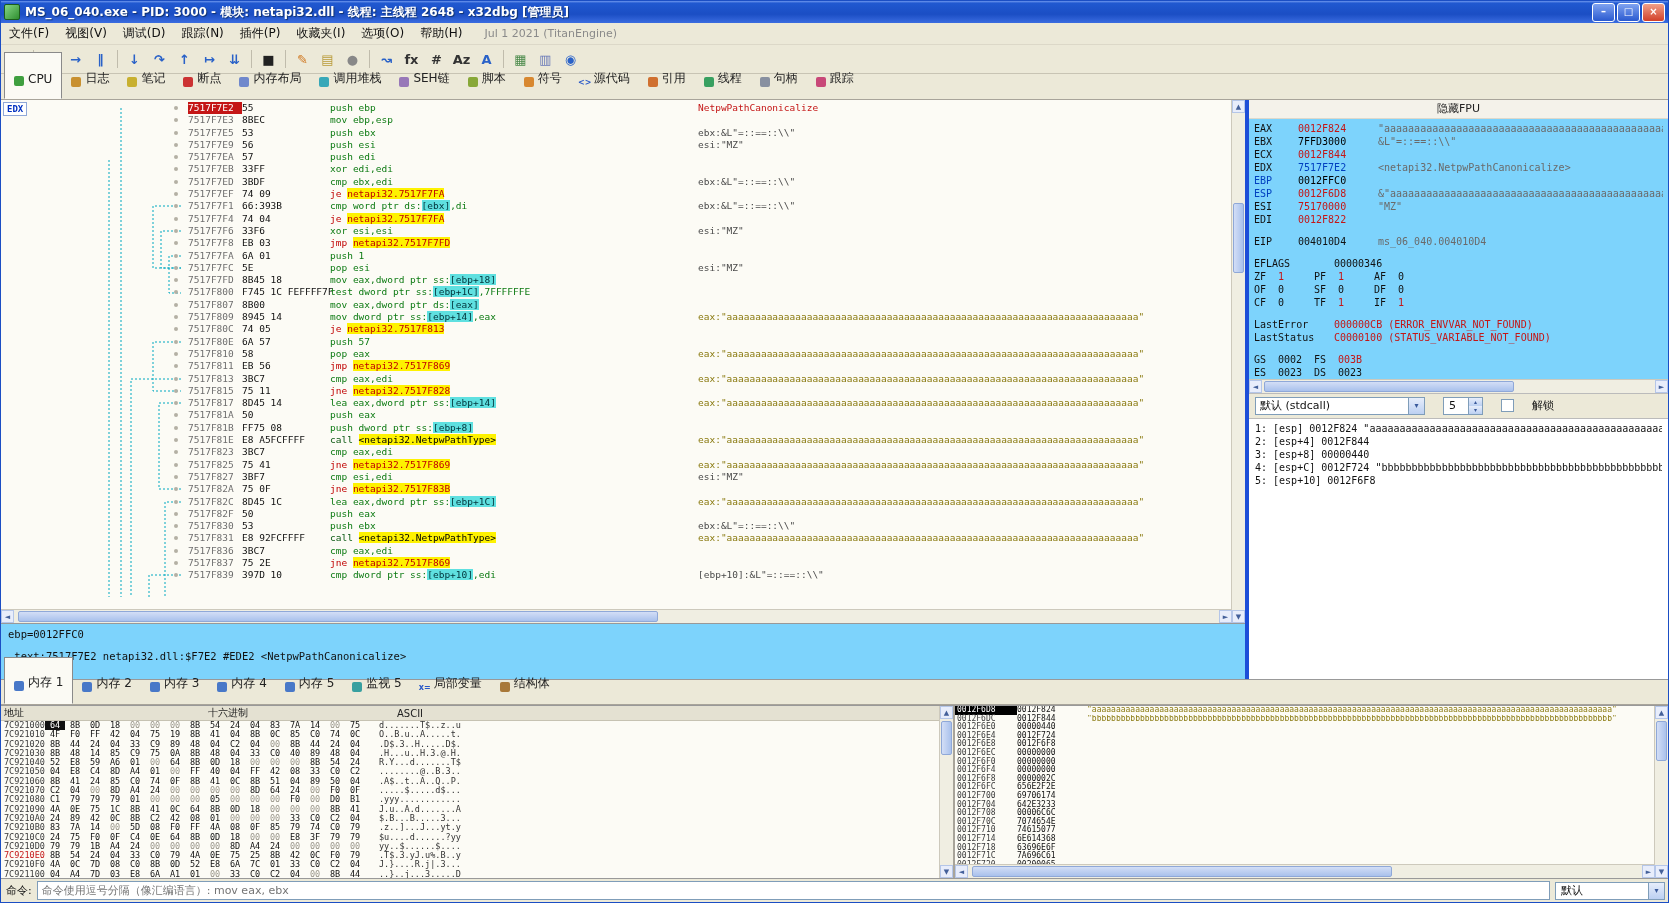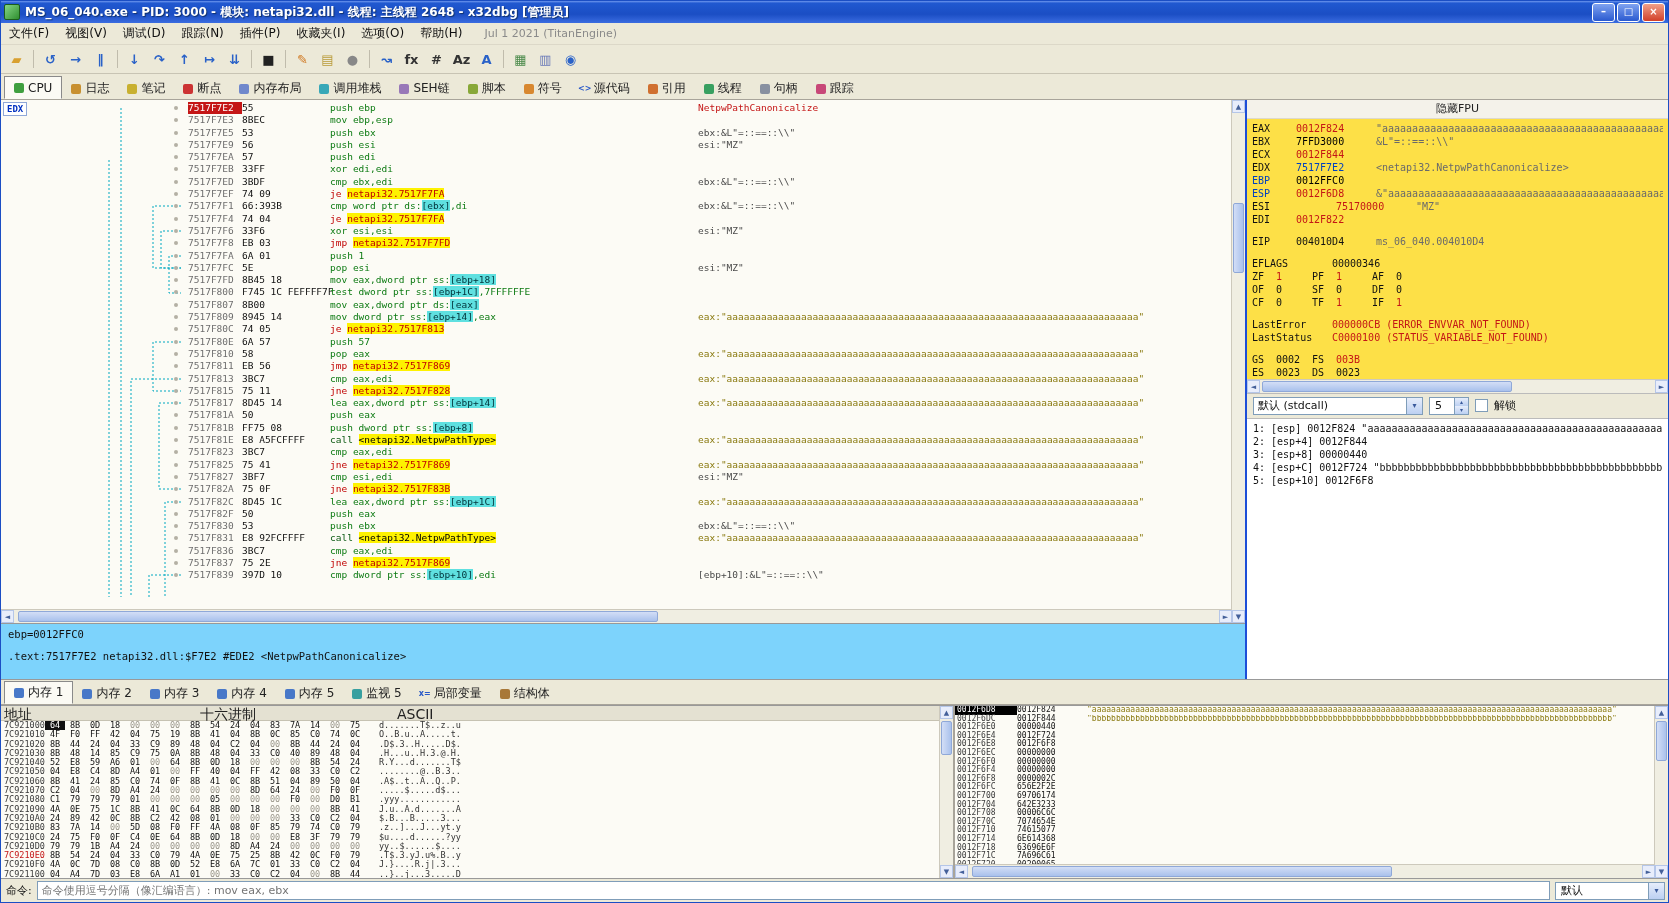--- a/index.html
+++ b/index.html
@@ -21,21 +21,21 @@
   .menubar{height:21px;flex:0 0 21px;display:flex;align-items:center;background:#ece9d8;border-bottom:1px solid #dcd8c8}
   .menu-item{padding:2px 8px;cursor:default}
   .build-info{margin-left:14px;color:#8a8a8a;font-size:11px}
   .toolbar{height:28px;flex:0 0 28px;display:flex;align-items:center;background:#ece9d8;border-bottom:1px solid #c8c4b4;padding:0 4px;gap:2px}
   .tb-btn{width:23px;height:22px;display:flex;align-items:center;justify-content:center;font-size:13px;font-weight:bold;border-radius:2px}
   .tb-sep{width:1px;height:18px;background:#c0bcac;margin:0 3px}
 
   
   .tabbar{height:25px;flex:0 0 25px;display:flex;align-items:flex-end;background:#ece9d8;border-bottom:1px solid #a8a49a;padding:0 3px}
   .tabbar.bottom{border-top:1px solid #999;height:24px;flex:0 0 24px}
-  .tab{display:flex;align-items:center;gap:4px;padding:0 9px;height:21px;white-space:nowrap;color:#222}
+  .tab{display:flex;align-items:flex-end;gap:4px;padding:12px 9px;height:21px;white-space:nowrap;color:#222}
   .tab.sel{background:#fbfaf4;border:1px solid #8a8a8a;border-bottom:1px solid #fbfaf4}
   .tab-ico{width:10px;height:10px;border-radius:2px;display:inline-flex;align-items:center;justify-content:center;font-size:8px;font-weight:bold}
 
   
   .main{flex:1;display:flex;min-height:0}
   .disasm-pane{flex:1;min-width:0;display:flex;flex-direction:column;background:#fcfbf5}
   .disasm-view{position:relative;flex:1;overflow:hidden}
   #disasm-rows{position:absolute;left:0;top:0;right:13px;bottom:13px;overflow:hidden;padding-top:2px}
   .drow{position:relative;height:12.3px;line-height:12.5px;white-space:nowrap;padding-left:187px;display:flex;
         font-family:"DejaVu Sans Mono",monospace;font-size:9.5px}
@@ -53,48 +53,48 @@
   .cc-lbl{color:#c41616}
   .cc-str{color:#8a7a10}
   .edx-hint{position:absolute;left:2px;top:2px;font:bold 9px "DejaVu Sans Mono",monospace;color:#0030c0;background:#fff;
             border:1px solid #90a8d8;padding:1px 3px}
   .arrows{position:absolute;left:0;top:0;pointer-events:none}
 
   .info-box{flex:0 0 56px;border-top:1px solid #999;background:#7dd3fc;font-family:"DejaVu Sans Mono",monospace;font-size:10.5px;padding:4px 7px;box-sizing:border-box}
   .info1{margin-bottom:10px}
 
   
-  .reg-pane{width:423px;flex:0 0 423px;background:#fde047;border-left:2px solid #1d4ed8;display:flex;flex-direction:column;box-sizing:border-box}
+  .reg-pane{width:423px;flex:0 0 423px;background:#7dd3fc;border-left:4px solid #1d4ed8;display:flex;flex-direction:column;box-sizing:border-box}
   .fpu-toggle{flex:0 0 17px;text-align:center;font-size:11px;padding-top:1px;background:#f4f2ea;border-bottom:1px solid #ddd9cb;color:#222}
   .reg-content{flex:1;overflow:hidden;padding:3px 5px;font-family:"DejaVu Sans Mono",monospace;font-size:10px}
   .rline{height:13px;line-height:13px;white-space:nowrap;overflow:hidden}
   .rline.gap{height:9px}
   .rname{display:inline-block;width:44px}
   .rval{display:inline-block;min-width:74px}
   .rnote{color:#6a6a6a;margin-left:6px}
   .fname{display:inline-block;width:24px}
   .fval{display:inline-block;width:36px}
   .red{color:#c41616}
   .lname{display:inline-block;width:80px}
   .reg-hswrap{flex:0 0 13px;position:relative}
-  .callconv{flex:0 0 24px;display:flex;align-items:center;gap:6px;padding:0 6px;background:#ece9d8;border-top:1px solid #bbb}
+  .callconv{flex:0 0 24px;display:flex;align-items:center;gap:18px;padding:0 6px;background:#ece9d8;border-top:1px solid #bbb}
   .cc-select{flex:0 0 170px;height:18px;background:#fff;border:1px solid #7f9db9;display:flex;align-items:center;justify-content:space-between;padding-left:4px;font-size:11px;box-sizing:border-box}
   .cc-spin{flex:0 0 40px;height:18px;background:#fff;border:1px solid #7f9db9;display:flex;align-items:center;justify-content:space-between;padding-left:5px;font-size:11px;box-sizing:border-box}
   .dd{width:15px;height:100%;background:linear-gradient(#e6edfb,#bcd0f2);border-left:1px solid #7f9db9;text-align:center;font-size:8px;color:#3a5a9c;line-height:16px}
   .spins{width:13px;display:flex;flex-direction:column;border-left:1px solid #7f9db9;height:100%}
   .spins span{flex:1;font-size:6px;line-height:8px;text-align:center;color:#3a5a9c;background:linear-gradient(#e6edfb,#bcd0f2)}
   .cc-check{width:11px;height:11px;background:#fff;border:1px solid #7f9db9;display:inline-block}
   .cc-lab{font-size:11px}
   .args{flex:1;background:#fff;border-top:1px solid #bbb;padding:3px 6px;font-family:"DejaVu Sans Mono",monospace;font-size:10px;overflow:hidden}
   .argline{height:13px;line-height:13px;white-space:nowrap;overflow:hidden}
 
   
   .bottom{flex:0 0 172px;display:flex;border-top:1px solid #999;min-height:0}
   .dump-pane{width:952px;flex:0 0 952px;position:relative;background:#fcfbf5;overflow:hidden;box-sizing:border-box}
-  .dump-head{height:14px;display:flex;background:#e4e1d2;border-bottom:1px solid #c6c2b2;font-size:14px;color:#222;}
+  .dump-head{height:14px;display:flex;background:#e4e1d2;border-bottom:1px solid #c6c2b2;font-size:10px;color:#222;align-items:center}
   .dh-addr{width:62px;padding-left:3px;box-sizing:border-box}
   .dh-hex{width:330px;text-align:center}
   .dh-ascii{width:140px;text-align:left;padding-left:4px}
   .mrow{height:9.3px;line-height:9.4px;display:flex;font-family:"DejaVu Sans Mono",monospace;font-size:8.5px;white-space:nowrap}
   .maddr{width:44px;color:#3a3a3a;padding-left:3px;box-sizing:border-box}
   .maddr.red{color:#c41616}
   .mhex{width:330px;display:flex}
   .byte{width:20px;text-align:center;color:#101010}
   .byte.dim{color:#9a968a}
   .byte.bsel{background:#101010;color:#fff}
@@ -567,21 +567,21 @@
 
     <div class="reg-pane">
       <div class="fpu-toggle">隐藏FPU</div>
       <div class="reg-content" id="reg-content">
           <div class="rline"><span class="rname">EAX</span><span class="rval" style="color: rgb(196, 22, 22);">0012F824</span><span class="rnote">"aaaaaaaaaaaaaaaaaaaaaaaaaaaaaaaaaaaaaaaaaaaaaaaa"</span></div>
           <div class="rline"><span class="rname">EBX</span><span class="rval" style="color: rgb(0, 0, 0);">7FFD3000</span><span class="rnote">&amp;L"=::==::\\"</span></div>
           <div class="rline"><span class="rname">ECX</span><span class="rval" style="color: rgb(196, 22, 22);">0012F844</span></div>
           <div class="rline"><span class="rname">EDX</span><span class="rval" style="color: rgb(0, 64, 192);">7517F7E2</span><span class="rnote">&lt;netapi32.NetpwPathCanonicalize&gt;</span></div>
           <div class="rline"><span class="rname" style="color: rgb(0, 64, 192);">EBP</span><span class="rval" style="color: rgb(0, 0, 0);">0012FFC0</span></div>
           <div class="rline"><span class="rname" style="color: rgb(0, 64, 192);">ESP</span><span class="rval" style="color: rgb(196, 22, 22);">0012F6D8</span><span class="rnote">&amp;"aaaaaaaaaaaaaaaaaaaaaaaaaaaaaaaaaaaaaaaaaaaaaa"</span></div>
-          <div class="rline"><span class="rname">ESI</span><span class="rval" style="color: rgb(196, 22, 22); margin-left: 40px;">75170000</span><span class="rnote">"MZ"</span></div>
+          <div class="rline"><span class="rname">ESI</span><span class="rval" style="color: rgb(196, 22, 22);">75170000</span><span class="rnote">"MZ"</span></div>
           <div class="rline"><span class="rname">EDI</span><span class="rval" style="color: rgb(196, 22, 22);">0012F822</span></div>
           <div class="rline gap"></div>
           <div class="rline"><span class="rname">EIP</span><span class="rval">004010D4</span><span class="rnote">ms_06_040.004010D4</span></div>
           <div class="rline gap"></div>
           <div class="rline"><span class="lname">EFLAGS</span><span class="rval">00000346</span></div>
           <div class="rline"><span class="fname">ZF</span><span class="fval red">1</span><span class="fname">PF</span><span class="fval red">1</span><span class="fname">AF</span><span class="fval">0</span></div>
           <div class="rline"><span class="fname">OF</span><span class="fval">0</span><span class="fname">SF</span><span class="fval">0</span><span class="fname">DF</span><span class="fval">0</span></div>
           <div class="rline"><span class="fname">CF</span><span class="fval">0</span><span class="fname">TF</span><span class="fval red">1</span><span class="fname">IF</span><span class="fval red">1</span></div>
           <div class="rline gap"></div>
           <div class="rline"><span class="lname">LastError</span><span class="red">000000CB (ERROR_ENVVAR_NOT_FOUND)</span></div>

